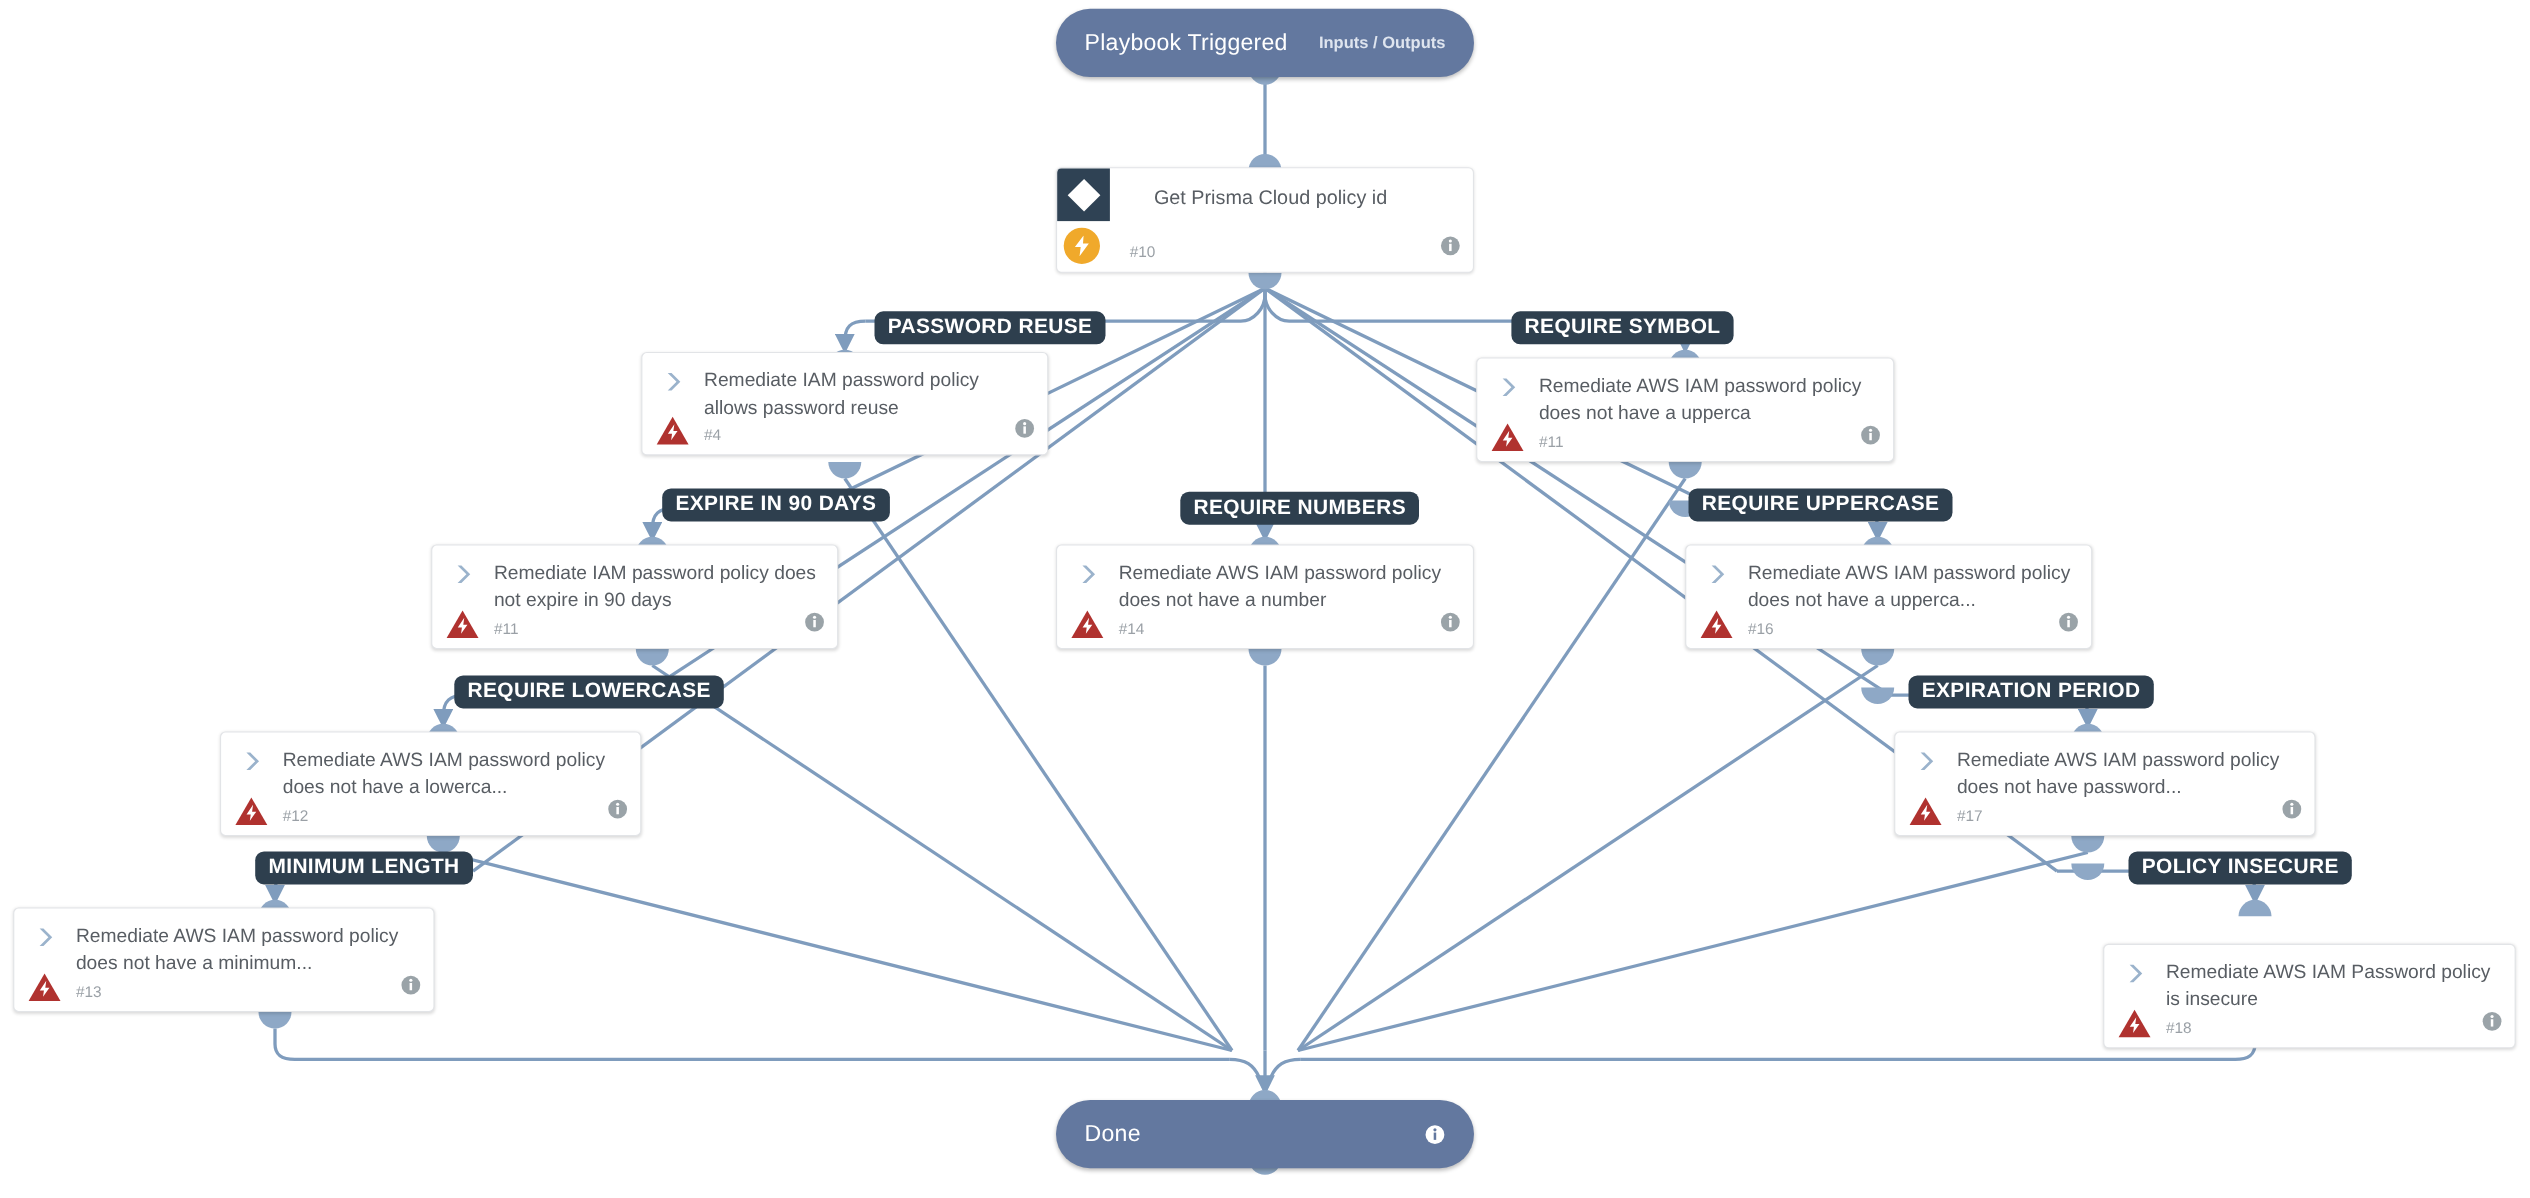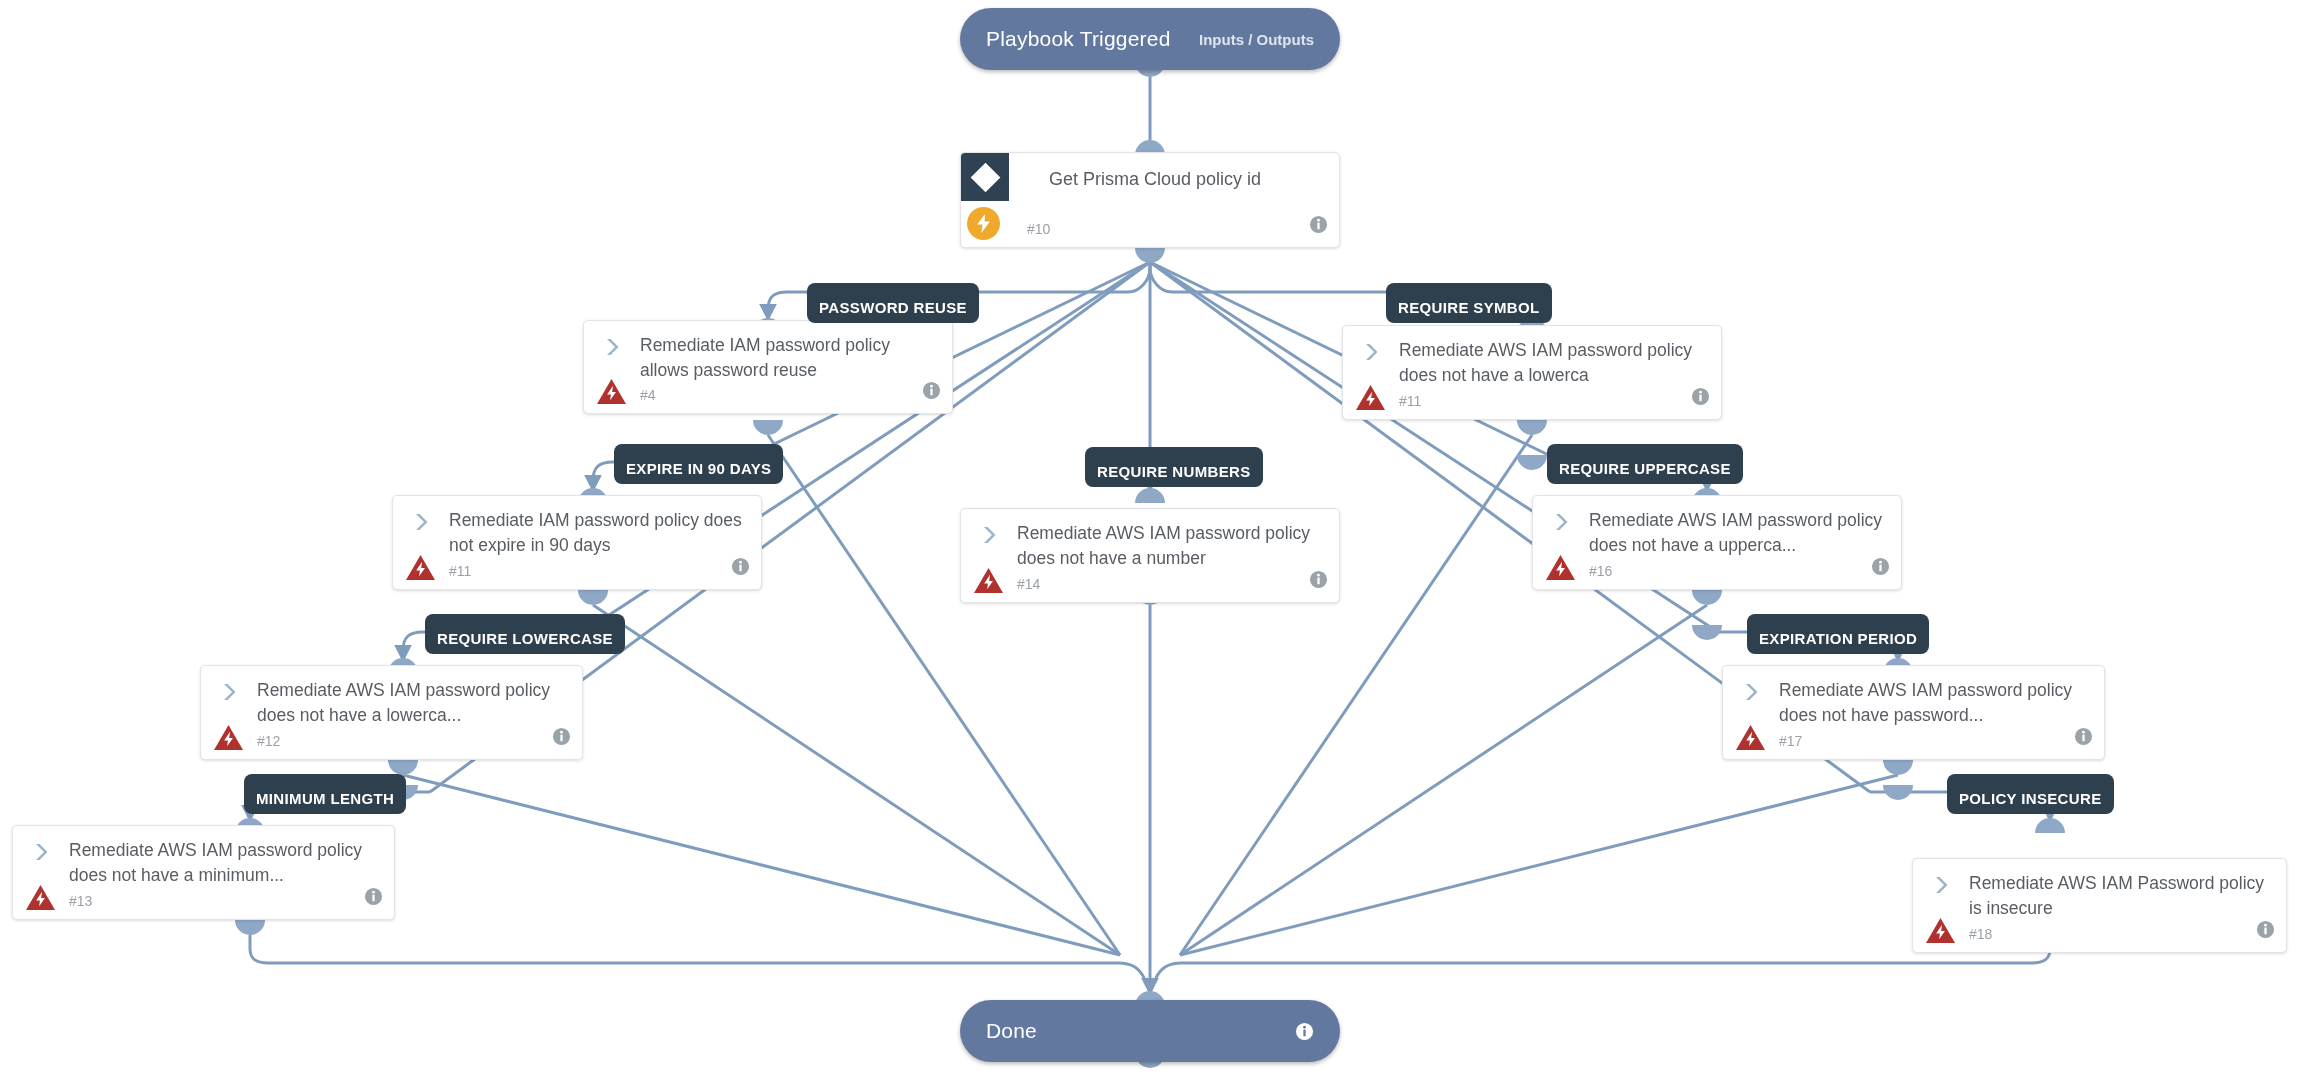--- a/index.html
+++ b/index.html
@@ -82,29 +82,28 @@
     position:absolute;left:64px;top:14px;right:12px;
     font-size:18px;color:#585d63;line-height:24px;margin-left:24px;
   }
 
   
   .chip{
     position:absolute;
     background:#2e3f4e;
     color:#ffffff;
     border-radius:8px;
-    font-size:15px;
+    font-size:19px;
     font-weight:bold;
     letter-spacing:.35px;
-    padding:18px 12px 8px 12px;
+    padding:8px 12px 8px 12px;
     white-space:nowrap;
     z-index:8;
     line-height:14px;
     box-sizing:border-box;
-    margin-left:12px;
   }
 
   
   .port{
     position:absolute;
     width:30px;height:15px;
     background:#8ea8c6;
     z-index:5;
   }
   .port.top{border-radius:15px 15px 0 0;}
@@ -267,21 +266,21 @@
   </div>
   <div class="chip" style="left:795px;top:283px;">PASSWORD REUSE</div>
 
   <div class="card" style="left:1342px;top:325px;width:380px;height:95px;">
     <div class="card-body">
       <span class="card-ico">
         <svg width="24" height="24" viewBox="0 0 24 24">
             <path d="M6 4 L14 12 L6 20 L9.5 20 L17.5 12 L9.5 4 Z" fill="#9bb3cc"></path>
           </svg>
       </span>
-      <div class="card-title">Remediate AWS IAM password policy does not have a lowerca</div>
+      <div class="card-title">Remediate AWS IAM password policy does not have a upperca</div>
       <span class="card-sev">
         <svg width="31" height="29" viewBox="0 0 32 30">
             <path d="M16 2 L31 28 L1 28 Z" fill="#b0322f"></path>
             <path d="M17.6 9 L11.5 18 L15.4 18 L14.6 24 L20.6 15.4 L16.7 15.4 Z" fill="#fff"></path>
           </svg>
       </span>
       <div class="card-num">#11</div>
       <div class="card-info">
         <svg width="19" height="19" viewBox="0 0 20 20">
             <circle cx="10" cy="10" r="9" fill="#9aa3a8"></circle>
@@ -312,21 +311,21 @@
         <svg width="19" height="19" viewBox="0 0 20 20">
             <circle cx="10" cy="10" r="9" fill="#9aa3a8"></circle>
             <rect x="8.8" y="8" width="2.4" height="7" fill="#fff"></rect>
             <circle cx="10" cy="5.4" r="1.5" fill="#fff"></circle>
           </svg>
       </div>
     </div>
   </div>
   <div class="chip" style="left:602px;top:444px;">EXPIRE IN 90 DAYS</div>
 
-  <div class="card" style="left:960px;top:508px;width:380px;height:95px;">
+  <div class="card" style="left:960px;top:495px;width:380px;height:95px;">
     <div class="card-body">
       <span class="card-ico">
         <svg width="24" height="24" viewBox="0 0 24 24">
             <path d="M6 4 L14 12 L6 20 L9.5 20 L17.5 12 L9.5 4 Z" fill="#9bb3cc"></path>
           </svg>
       </span>
       <div class="card-title">Remediate AWS IAM password policy does not have a number</div>
       <span class="card-sev">
         <svg width="31" height="29" viewBox="0 0 32 30">
             <path d="M16 2 L31 28 L1 28 Z" fill="#b0322f"></path>

